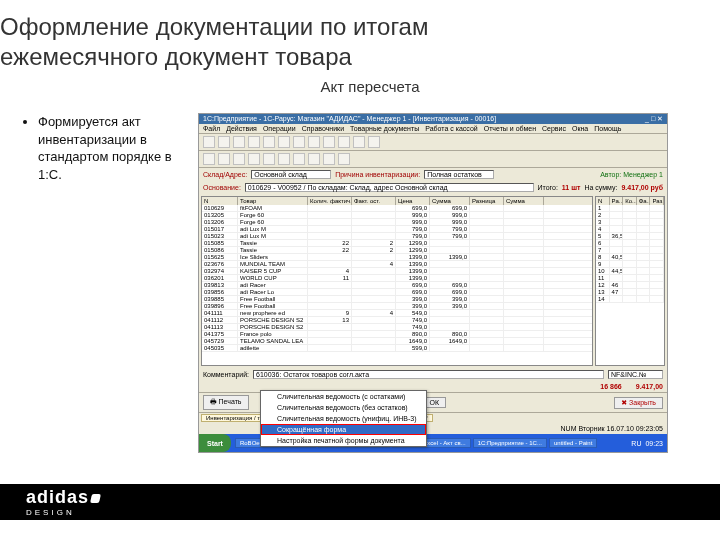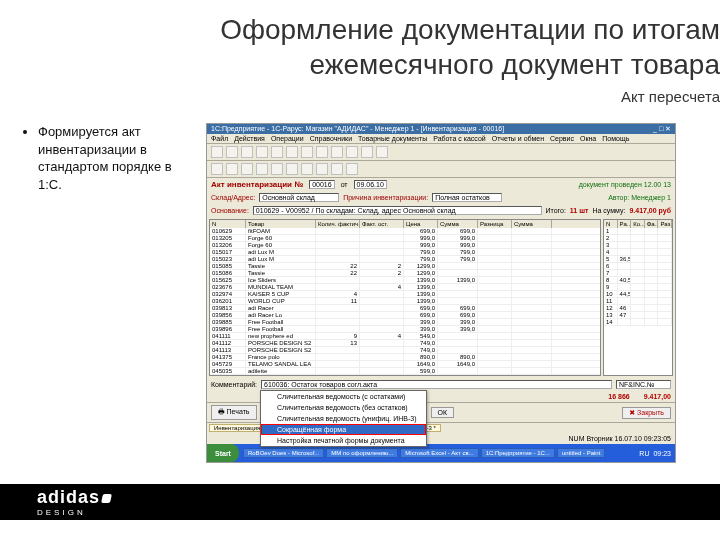--- a/index.html
+++ b/index.html
@@ -1,20 +1,20 @@
 <!DOCTYPE html>
 <html><head>
 <meta charset="utf-8">
 <style>
   * { box-sizing: border-box; margin: 0; padding: 0; }
   html, body { width: 720px; height: 540px; font-family: Arial, sans-serif; background: #fff; overflow: hidden; }
   .slide { position: relative; width: 720px; height: 540px; }
-  .title { text-align: right; font-size: 28px; color: #333; font-weight: 400; padding-top: 12px; line-height: 1.25; }
-  .subtitle { text-align: right; font-size: 15px; color: #333; margin-top: 6px; padding-left: 20px; }
-  .content { display: flex; padding: 18px 20px 0 24px; gap: 12px; }
+  .title { text-align: left; font-size: 24px; color: #333; font-weight: 400; padding-top: 12px; line-height: 1.25; }
+  .subtitle { text-align: center; font-size: 15px; color: #333; margin-top: 6px; padding-left: 20px; }
+  .content { display: flex; padding: 18px 20px 0 24px; gap: 4px; }
   .bullet { font-size: 13px; color: #111; width: 170px; line-height: 1.35; }
   .bullet li { margin-left: 14px; }
   .shot { width: 470px; height: 340px; border: 1px solid #999; background: #d4d0c8; display: flex; flex-direction: column; font-size: 7px; color: #000; }
   .wb-title { background: linear-gradient(#3a6ea5,#3a6ea5); color:#fff; font-size:7px; padding:1px 4px; display:flex; justify-content:space-between; }
   .menubar { background:#ece9d8; padding:1px 4px; font-size:7px; display:flex; gap:6px; border-bottom:1px solid #aca899; }
   .toolbar { background:#ece9d8; padding:2px 4px; display:flex; gap:3px; border-bottom:1px solid #aca899; }
   .tb-btn { width:12px; height:12px; background:#f4f3ee; border:1px solid #c0c0c0; }
   .header-red { background:#ece9d8; padding:2px 4px; display:flex; gap:6px; align-items:center; }
   .header-red .hdr { color:#a00000; font-weight:bold; font-size:8px; }
   .field { background:#fff; border:1px inset #aaa; padding:0 2px; font-size:7px; }
@@ -33,21 +33,21 @@
   .ctxmenu .hl { background:#316ac5; color:#fff; border:1px solid red; padding:1px 9px 1px 15px; }
   .botbar { background:#ece9d8; border-top:1px solid #aca899; padding:2px 4px; display:flex; gap:6px; align-items:center; font-size:7px; }
   .botbar .btn { background:#efefef; border:1px solid #999; padding:1px 6px; }
   .closebtn { color:#b00000; margin-left:auto; }
   .tabstrip { background:#ece9d8; border-top:1px solid #aca899; display:flex; gap:2px; padding:1px 2px; font-size:6px; }
   .tabstrip span { background:#fff8dc; border:1px solid #c0b070; padding:0 4px; }
   .taskbar { background:#245edb; height:18px; display:flex; align-items:center; font-size:7px; color:#fff; gap:4px; padding-right:4px;}
   .startbtn { background:#3c8d3c; height:100%; padding:0 8px; display:flex; align-items:center; font-weight:bold; border-radius:0 8px 8px 0; }
   .taskbar .titem { background:#3f7be0; border:1px solid #2a5bb5; padding:1px 4px; font-size:6px; }
   .footer { position:absolute; left:0; bottom:0; width:100%; height:56px; }
-  .footer .bar { background:#000; color:#fff; height:36px; display:flex; align-items:center; padding:0 37px; font-family: Arial, sans-serif; }
+  .footer .bar { background:#000; color:#fff; height:36px; display:flex; align-items:center; padding:0 26px; font-family: Arial, sans-serif; }
   .brand { font-size:18px; letter-spacing:1px; font-weight:bold; }
   .brand small { display:block; font-size:8px; letter-spacing:3px; font-weight:normal; }
   .chip { width:9px; height:9px; background:#fff; display:inline-block; border-radius:2px; margin-left:2px; transform: skewX(-12deg); }
   .vhf { position:absolute; bottom:40px; left:50%; transform:translateX(-50%); font-size:15px; color:#222; }
   .pagenum { position:absolute; right:30px; bottom:38px; font-size:16px; }
   .red1 { color:#b00000; font-weight:bold; }
   
   .c0{width:36px}.c1{width:70px}.c2{width:44px}.c3{width:44px}.c4{width:34px}.c5{width:40px}.c6{width:34px}.c7{width:40px}
   
   .r0{width:14px}.r1{width:14px}.r2{width:14px}.r3{width:14px}.r4{width:14px}
@@ -103,27 +103,20 @@
           <span class="tb-btn"></span>
           <span class="tb-btn"></span>
           <span class="tb-btn"></span>
           <span class="tb-btn"></span>
           <span class="tb-btn"></span>
           <span class="tb-btn"></span>
           <span class="tb-btn"></span>
           <span class="tb-btn"></span>
           <span class="tb-btn"></span>
     </div>
-    <div class="header-red">
-      <span class="hdr">Акт инвентаризации  №</span>
-      <span class="field">00016</span>
-      <span>от</span>
-      <span class="field">09.06.10</span>
-      <span style="margin-left:auto;color:#107010">документ проведен 12.00 13</span>
-    </div>
     <div class="infor-row">
       <span style="color:#a00000">Склад/Адрес:</span>
       <span class="field" style="width:80px">Основной склад</span>
       <span style="color:#a00000">Причина инвентаризации:</span>
       <span class="field" style="width:70px">Полная остатков</span>
       <span style="margin-left:auto;color:#107010">Автор: Менеджер 1</span>
     </div>
     <div class="infor-row">
       <span style="color:#a00000">Основание:</span>
       <span class="field" style="flex:1">010629 - V00952 / По складам: Склад, адрес Основной склад</span>

